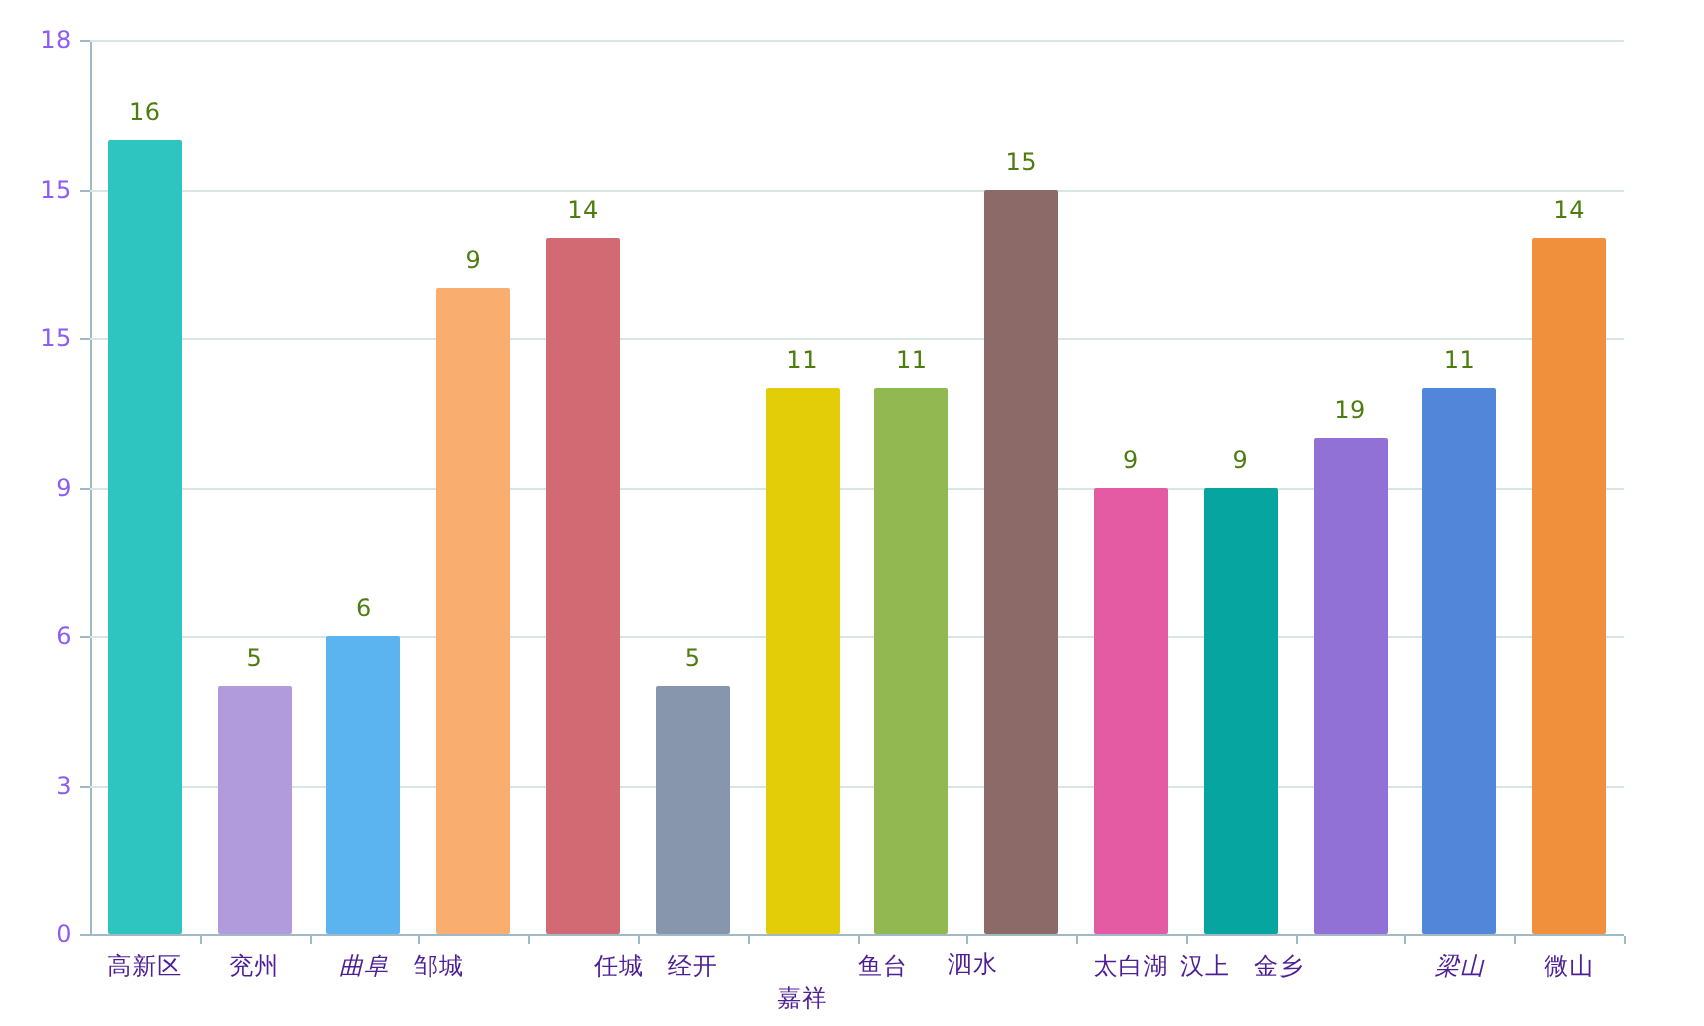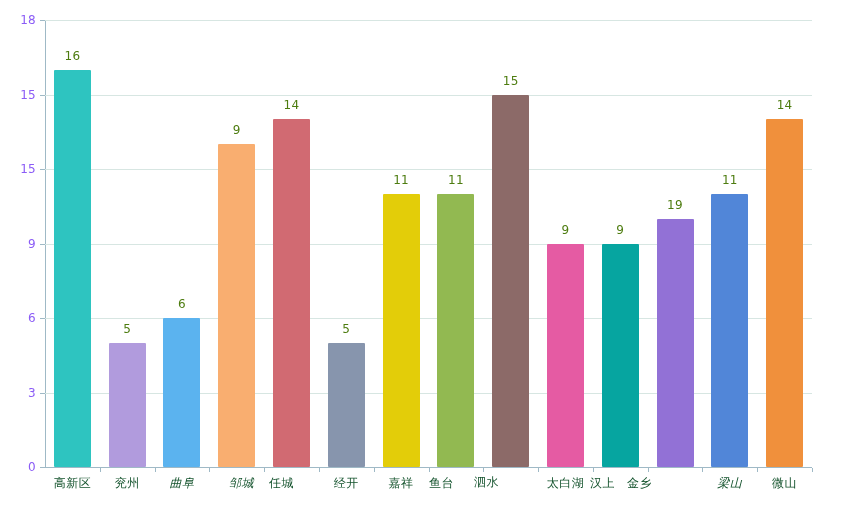--- a/index.html
+++ b/index.html
@@ -92,21 +92,21 @@
     color: #4d7c0f;
     line-height: 1;
     letter-spacing: 0.3px;
   }
 
   .x-label {
     position: absolute;
     top: 477px;
     text-align: center;
     font-size: 12px;
-    color: #14532d;
+    color: #4c1d95;
     line-height: 1;
     letter-spacing: 0.5px;
     white-space: nowrap;
   }
 </style>
 </head>
 <body>
 
 <div id="chart-root">
 
@@ -167,27 +167,27 @@
       <div class="bar-value" style="left: 707.107px; width: 65px; top: 79.3333px;">14</div>
     </div>
 
   <div id="x-axis-layer">
       <div class="x-label" style="left: 37.8929px; width: 69px;">高新区</div>
       <div class="x-tick-mark" style="left: 99.7857px;"></div>
       <div class="x-label" style="left: 92.6786px; width: 69px;">兖州</div>
       <div class="x-tick-mark" style="left: 154.571px;"></div>
       <div class="x-label" style="left: 147.464px; width: 69px; font-style: italic;">曲阜</div>
       <div class="x-tick-mark" style="left: 209.357px;"></div>
-      <div class="x-label" style="left: 207px; width: 69px; font-style: italic;">邹城</div>
+      <div class="x-label" style="left: 185px; width: 69px;">邹城</div>
       <div class="x-tick-mark" style="left: 264.143px;"></div>
-      <div class="x-label" style="left: 247px; width: 69px;">任城</div>
+      <div class="x-label" style="left: 275px; width: 69px;">任城</div>
       <div class="x-tick-mark" style="left: 318.929px;"></div>
       <div class="x-label" style="left: 311.821px; width: 69px;">经开</div>
       <div class="x-tick-mark" style="left: 373.714px;"></div>
-      <div class="x-label" style="left: 366.607px; width: 69px;">嘉祥</div>
+      <div class="x-label" style="left: 366.607px; width: 69px; margin-top: 16px;">嘉祥</div>
       <div class="x-tick-mark" style="left: 428.5px;"></div>
       <div class="x-label" style="left: 407px; width: 69px;">鱼台</div>
       <div class="x-tick-mark" style="left: 483.286px;"></div>
       <div class="x-label" style="left: 452px; width: 69px; font-family: Liberation Mono, monospace;">泗水</div>
       <div class="x-tick-mark" style="left: 538.071px;"></div>
       <div class="x-label" style="left: 530.964px; width: 69px;">太白湖</div>
       <div class="x-tick-mark" style="left: 592.857px;"></div>
       <div class="x-label" style="left: 568px; width: 69px;">汉上</div>
       <div class="x-tick-mark" style="left: 647.643px;"></div>
       <div class="x-label" style="left: 605px; width: 69px;">金乡</div>

